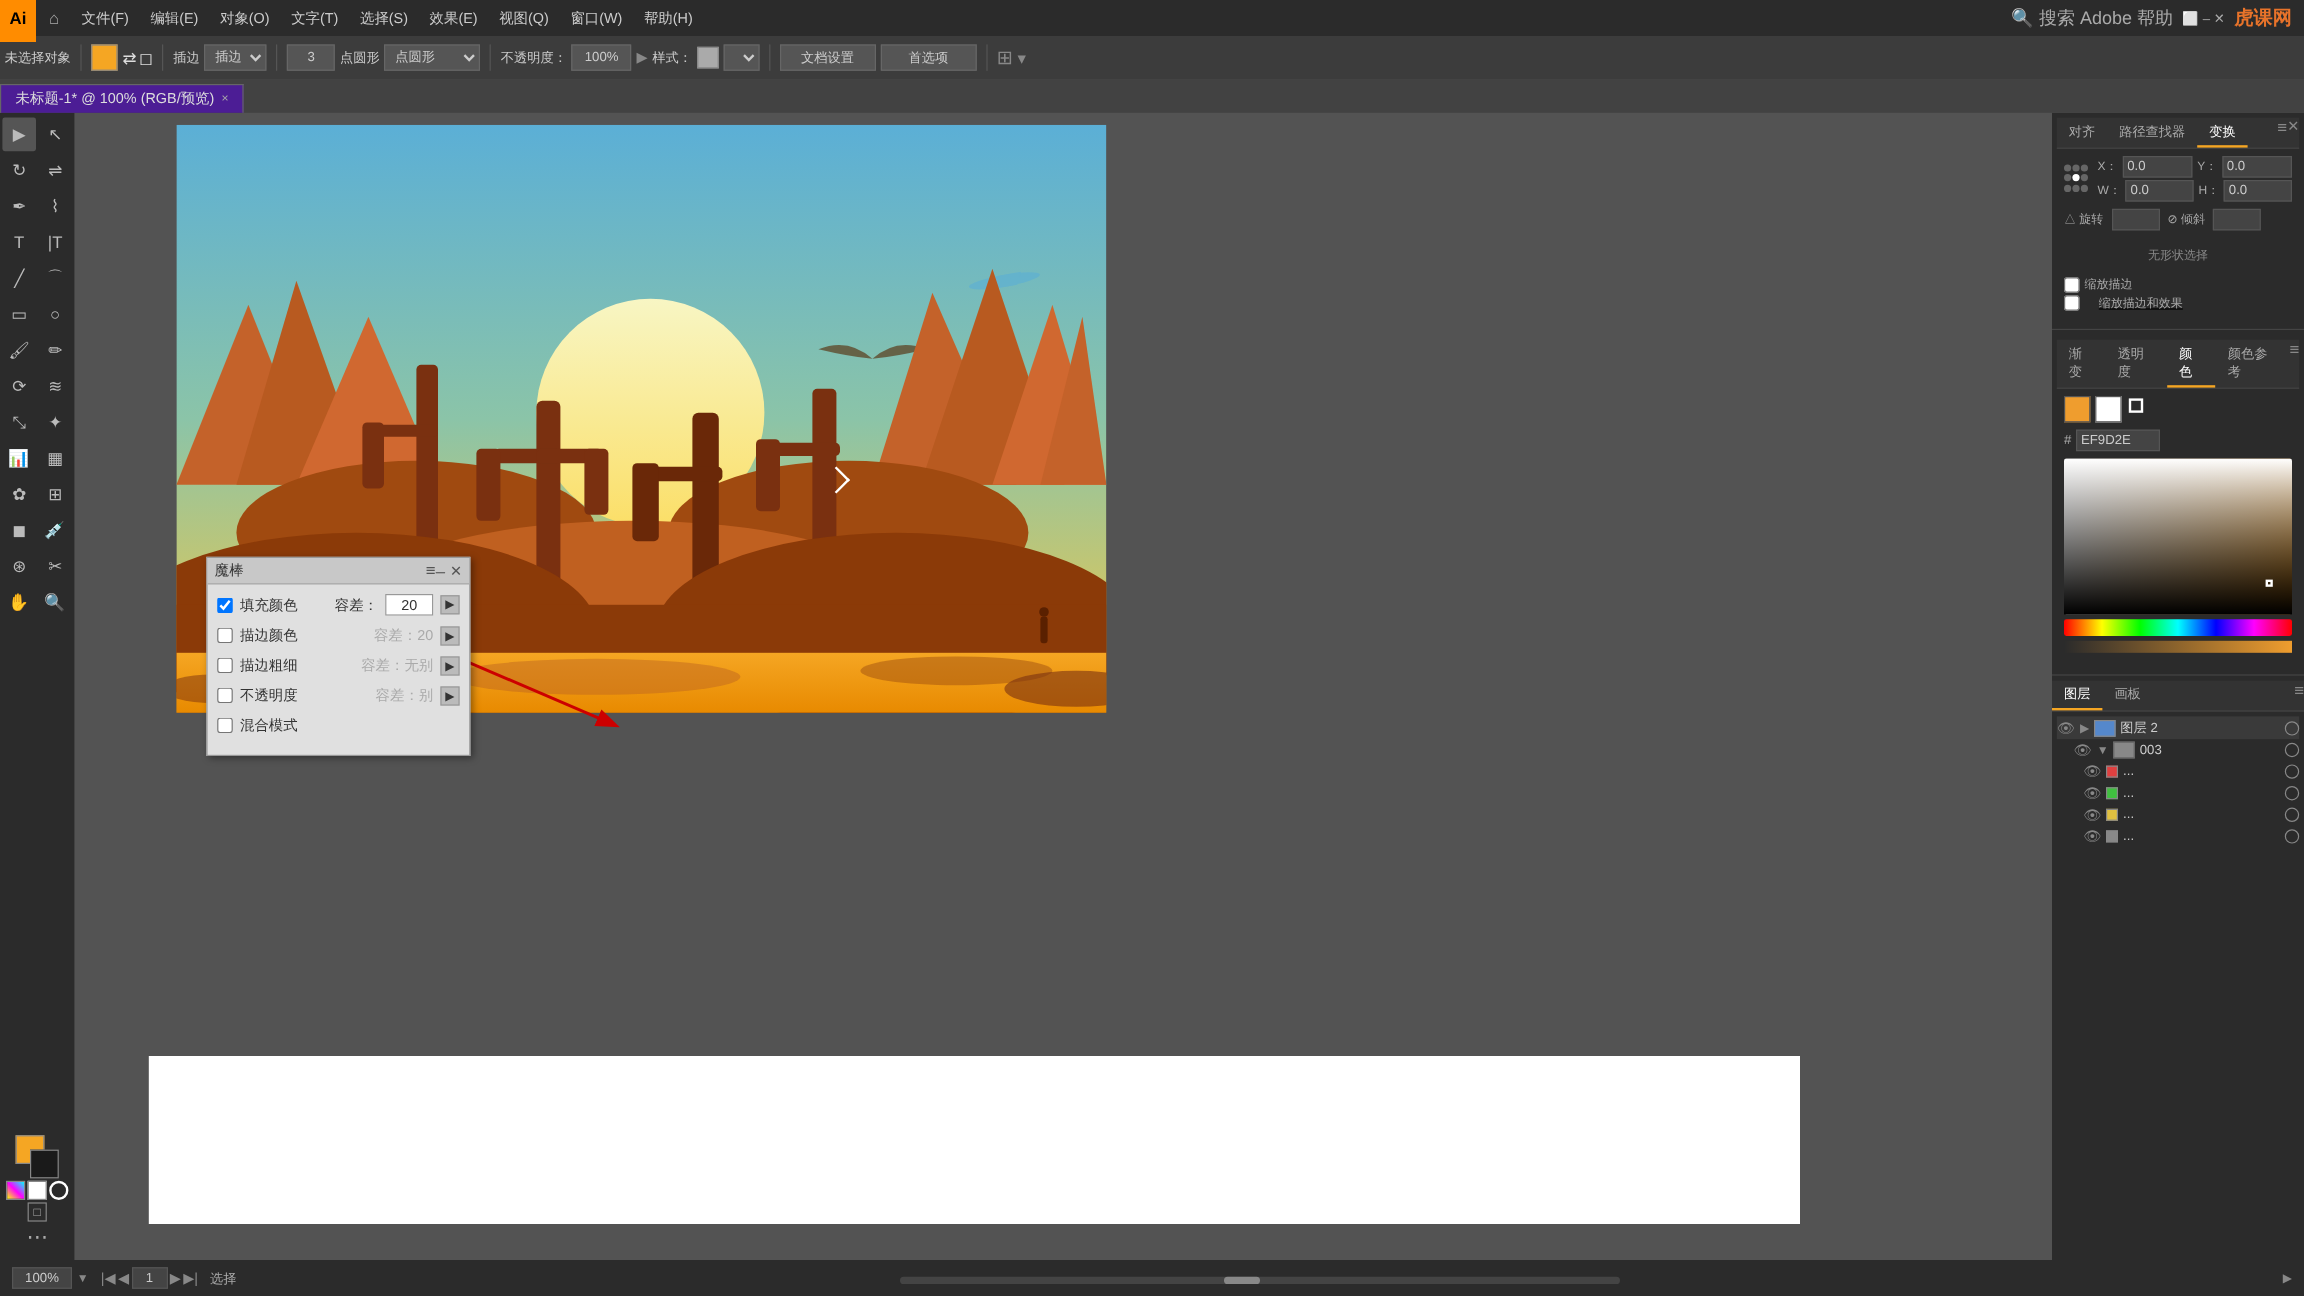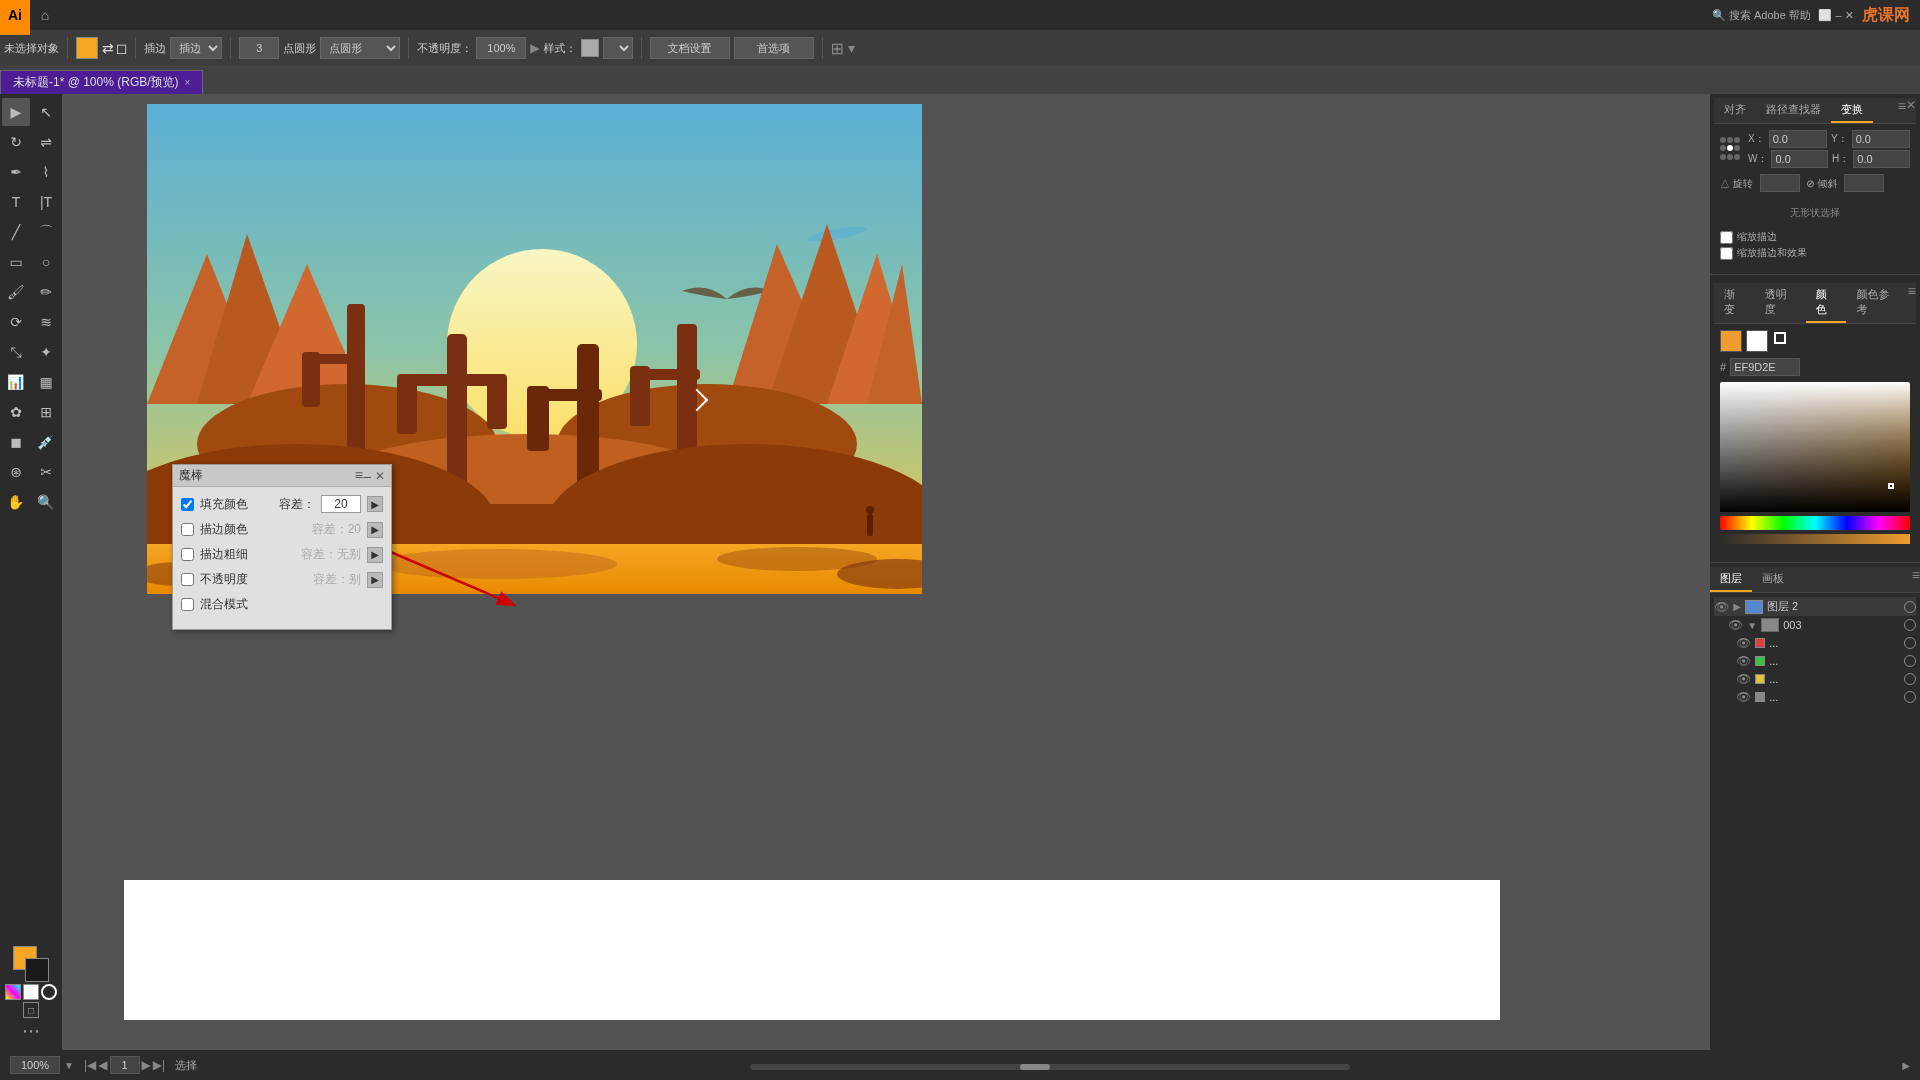--- a/index.html
+++ b/index.html
@@ -128,22 +128,33 @@
 
     
     .panel-divider { height: 1px; background: #444; margin: 4px 0; }
   </style>
 </head>
 <body>
 
 <div class="top-menubar">
   <div class="menu-logo">Ai</div>
   <div class="menu-home">⌂</div>
+  <div class="menu-items">
+    <div class="menu-item">文件(F)</div>
+    <div class="menu-item">编辑(E)</div>
+    <div class="menu-item">对象(O)</div>
+    <div class="menu-item">文字(T)</div>
+    <div class="menu-item">选择(S)</div>
+    <div class="menu-item">效果(E)</div>
+    <div class="menu-item">视图(Q)</div>
+    <div class="menu-item">窗口(W)</div>
+    <div class="menu-item">帮助(H)</div>
+  </div>
   <div class="menu-right">
-    <span style="color:#aaa;font-size:11px;">🔍 搜索 Adobe 帮助</span>
+    <span style="color:#aaa;font-size:15px;">🔍 搜索 Adobe 帮助</span>
     <span style="color:#aaa;font-size:11px;">⬜ – ✕</span>
     <span class="watermark">虎课网</span>
   </div>
 </div>
 
 <div class="toolbar">
   <span class="tool-label">未选择对象</span>
   <div class="tool-separator"></div>
   <div class="tool-color-box" style="background:#f5a623;"></div>
   <div style="display:flex;gap:2px;">
@@ -301,21 +312,21 @@
         <span>△ 旋转</span>
         <input class="transform-val" value="" style="width: 40px; display: inline; margin: 0px 4px;">
         <span>⊘ 倾斜</span>
         <input class="transform-val" value="" style="width: 40px; display: inline; margin: 0px 4px;">
       </div>
       <div style="color:#888;font-size:10px;text-align:center;padding:10px 0;">无形状选择</div>
       <div style="display:flex;gap:4px;align-items:center;margin-bottom:2px;">
         <input type="checkbox" style="">
         <span style="color:#aaa;font-size:10px;">缩放描边</span>
       </div>
-      <div style="display:flex;gap:4px;align-items:flex-end;">
+      <div style="display:flex;gap:16px;align-items:flex-start;text-decoration:underline;">
         <input type="checkbox" style="">
         <span style="color:#aaa;font-size:10px;">缩放描边和效果</span>
       </div>
     </div>
   </div>
 
   <div class="panel-divider"></div>
 
   <div class="color-panel">
     <div class="panel-tabs">

